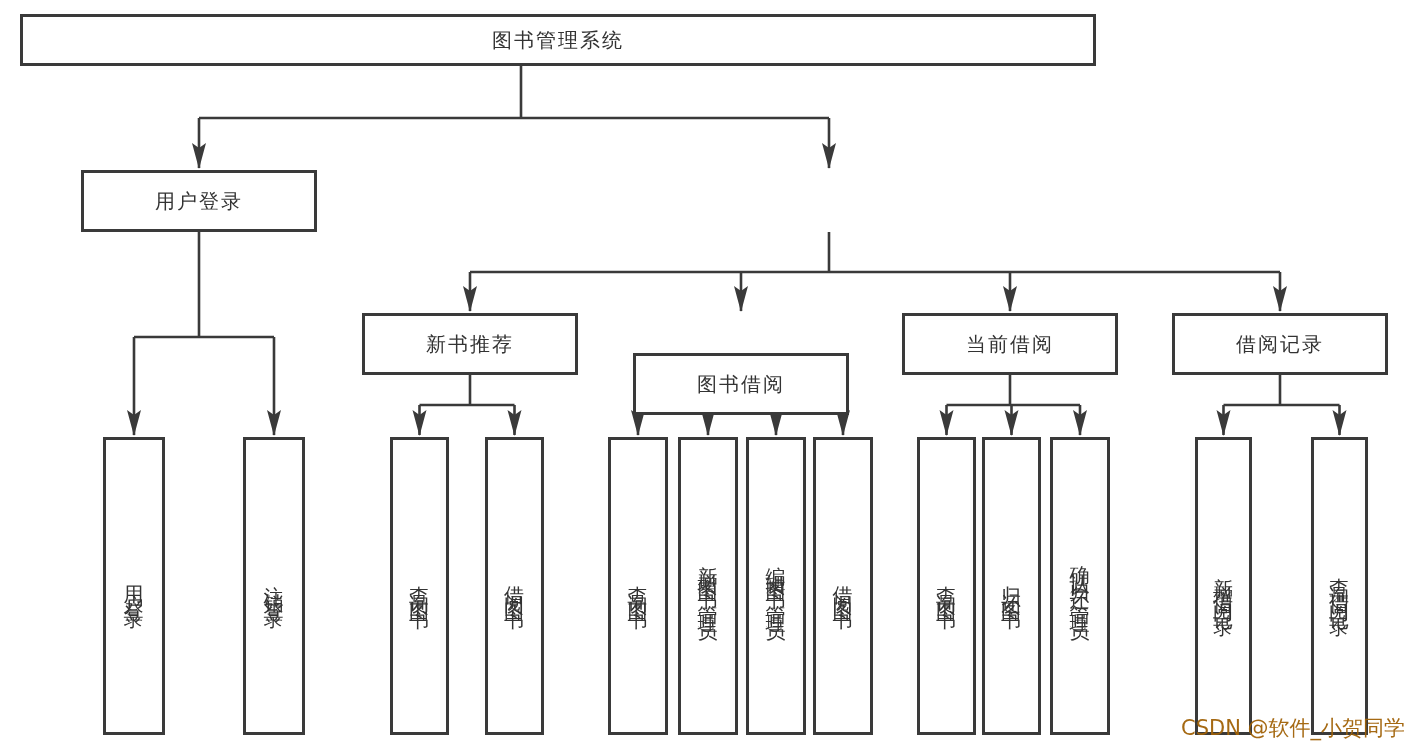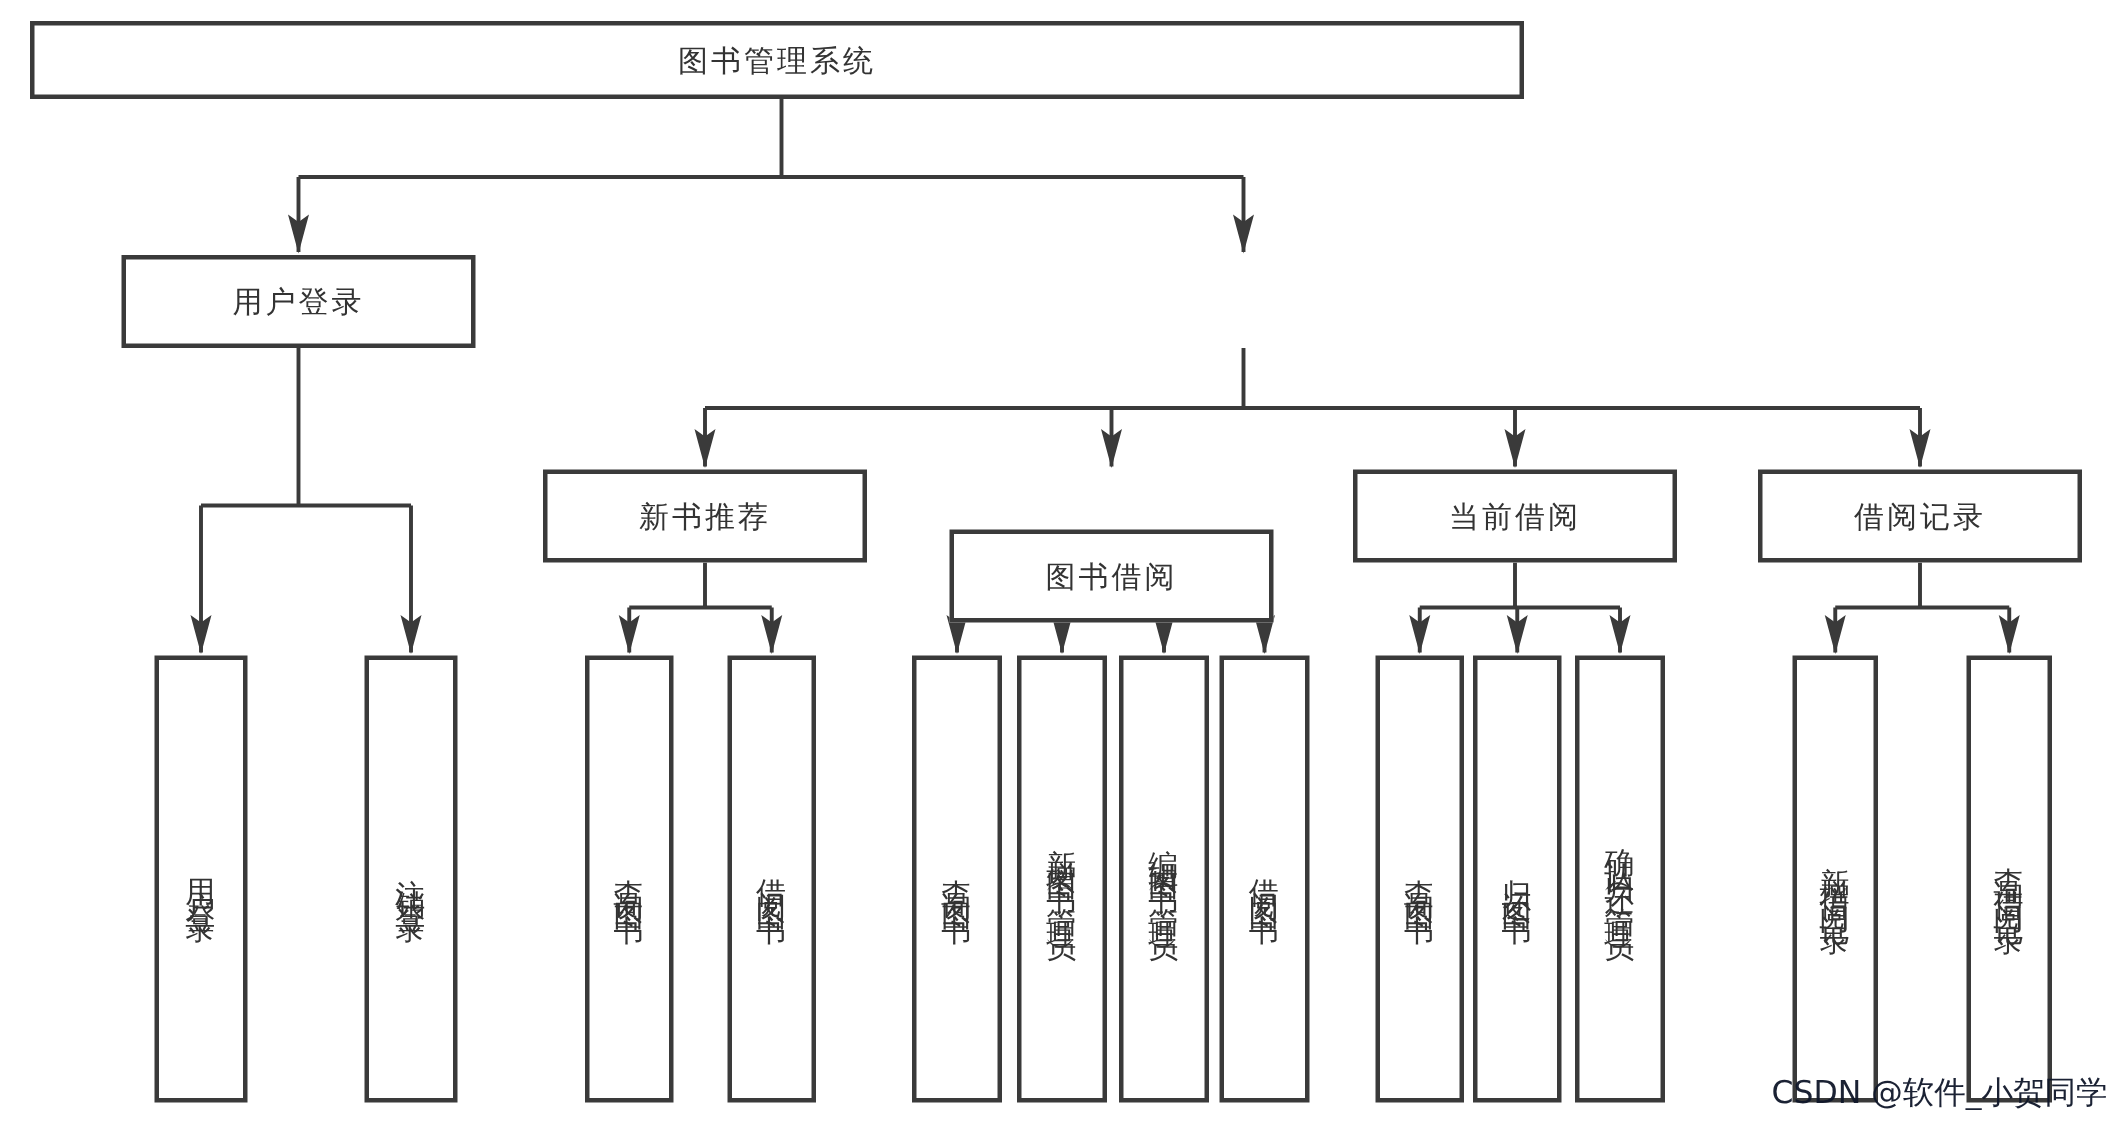--- a/index.html
+++ b/index.html
@@ -42,21 +42,21 @@
     white-space: nowrap;
     line-height: 1;
   }
   .watermark {
     position: absolute;
     left: 1181px;
     top: 714px;
     z-index: 3;
     font-size: 21px;
     letter-spacing: 0px;
-    color: #0f172a;
+    color: #a16207;
     opacity: 0.95;
     white-space: nowrap;
   }
 </style>
 </head>
 <body>
 
 <div id="stage">
 
   <svg id="wires" width="1405" height="747" viewBox="0 0 1405 747">
@@ -95,21 +95,21 @@
       <polygon points="769,410 776,415 783,410 776,436"></polygon>
       <polygon points="836,410 843,415 850,410 843,436"></polygon>
       <polygon points="939.5,410 946.5,415 953.5,410 946.5,436"></polygon>
       <polygon points="1004.5,410 1011.5,415 1018.5,410 1011.5,436"></polygon>
       <polygon points="1073,410 1080,415 1087,410 1080,436"></polygon>
       <polygon points="1216.5,410 1223.5,415 1230.5,410 1223.5,436"></polygon>
       <polygon points="1332.5,410 1339.5,415 1346.5,410 1339.5,436"></polygon>
     </g>
   </svg>
 
-  <div class="node root-node" style="left:20px; top:14px; width:996px;">
+  <div class="node root-node" style="left:20px; top:14px; width:1076px;">
     <span class="lbl">图书管理系统</span>
   </div>
 
   <div class="node h-node" style="left:81px; top:170px; width:236px;">
     <span class="lbl">用户登录</span>
   </div>
 
   <div class="node h-node" style="left:362px; top:313px; width:216px;">
     <span class="lbl">新书推荐</span>
   </div>

